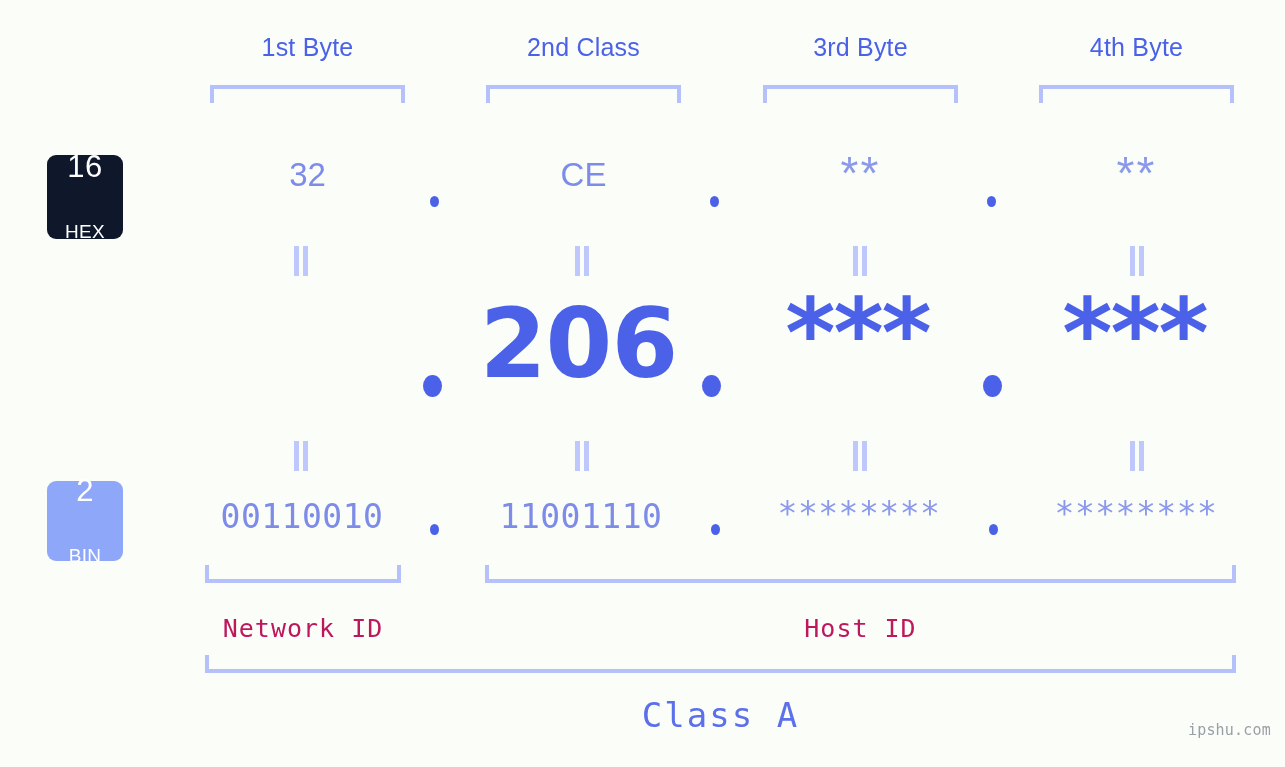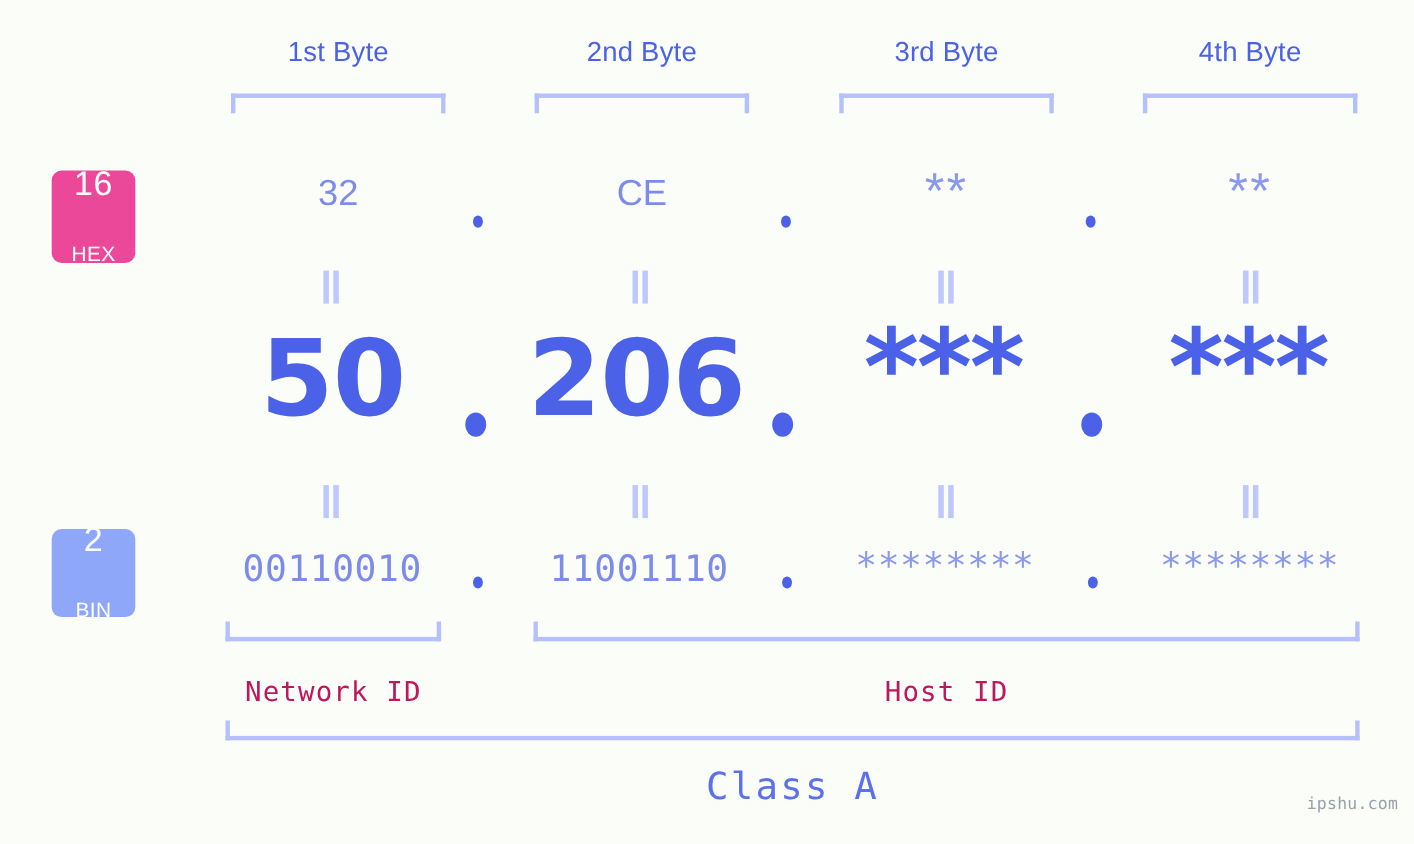--- a/index.html
+++ b/index.html
@@ -74,21 +74,21 @@
     line-height: 1.0;
     letter-spacing: 0.5px;
   }
   .badge .badge-name {
     font-size: 19px;
     line-height: 1.25;
     letter-spacing: 0.3px;
     margin-top: 38px;
   }
 
-  #badge-hex { top: 155px; height: 84px; background: #ec4899; }
+  #badge-hex { top: 155px; height: 84px; background: #0f172a; }
   #badge-dec { top: 316px; height: 84px; background: #8696f3; }
   #badge-bin { top: 481px; height: 80px; background: #8fa7f9; }
 
   
   .val {
     position: absolute;
     text-align: center;
     white-space: nowrap;
   }
 
@@ -219,21 +219,21 @@
     color: #9aa0a8;
     letter-spacing: 0.2px;
   }
 </style>
 </head>
 <body>
 
 <div class="stage">
 
   <div class="byte-label" style="left:210px; width:195px;">1st Byte</div>
-  <div class="byte-label" style="left:486px; width:195px;">2nd Byte</div>
+  <div class="byte-label" style="left:486px; width:195px;">2nd Class</div>
   <div class="byte-label" style="left:763px; width:195px;">3rd Byte</div>
   <div class="byte-label" style="left:1039px; width:195px;">4th Byte</div>
 
   <div class="bracket-top" style="left:210px; top:85px; width:195px;"></div>
   <div class="bracket-top" style="left:486px; top:85px; width:195px;"></div>
   <div class="bracket-top" style="left:763px; top:85px; width:195px;"></div>
   <div class="bracket-top" style="left:1039px; top:85px; width:195px;"></div>
 
   <div class="badge" id="badge-hex">
     <div class="badge-num">16</div>
@@ -262,21 +262,20 @@
   </div>
   <div class="eq" style="left:852px; top:246px;">
     <span class="b1"></span>
       <span class="b2"></span>
   </div>
   <div class="eq" style="left:1129px; top:246px;">
     <span class="b1"></span>
       <span class="b2"></span>
   </div>
 
-  <div class="val dec-val" style="left:200px; width:205px;">50</div>
   <div class="dec-dot" style="left:423px;"></div>
   <div class="val dec-val" style="left:476px; width:205px;">206</div>
   <div class="dec-dot" style="left:702px;"></div>
   <div class="val dec-star" style="left:755px; width:205px;">***</div>
   <div class="dec-dot" style="left:983px;"></div>
   <div class="val dec-star" style="left:1032px; width:205px;">***</div>
 
   <div class="eq" style="left:293px; top:441px;">
     <span class="b1"></span>
       <span class="b2"></span>

